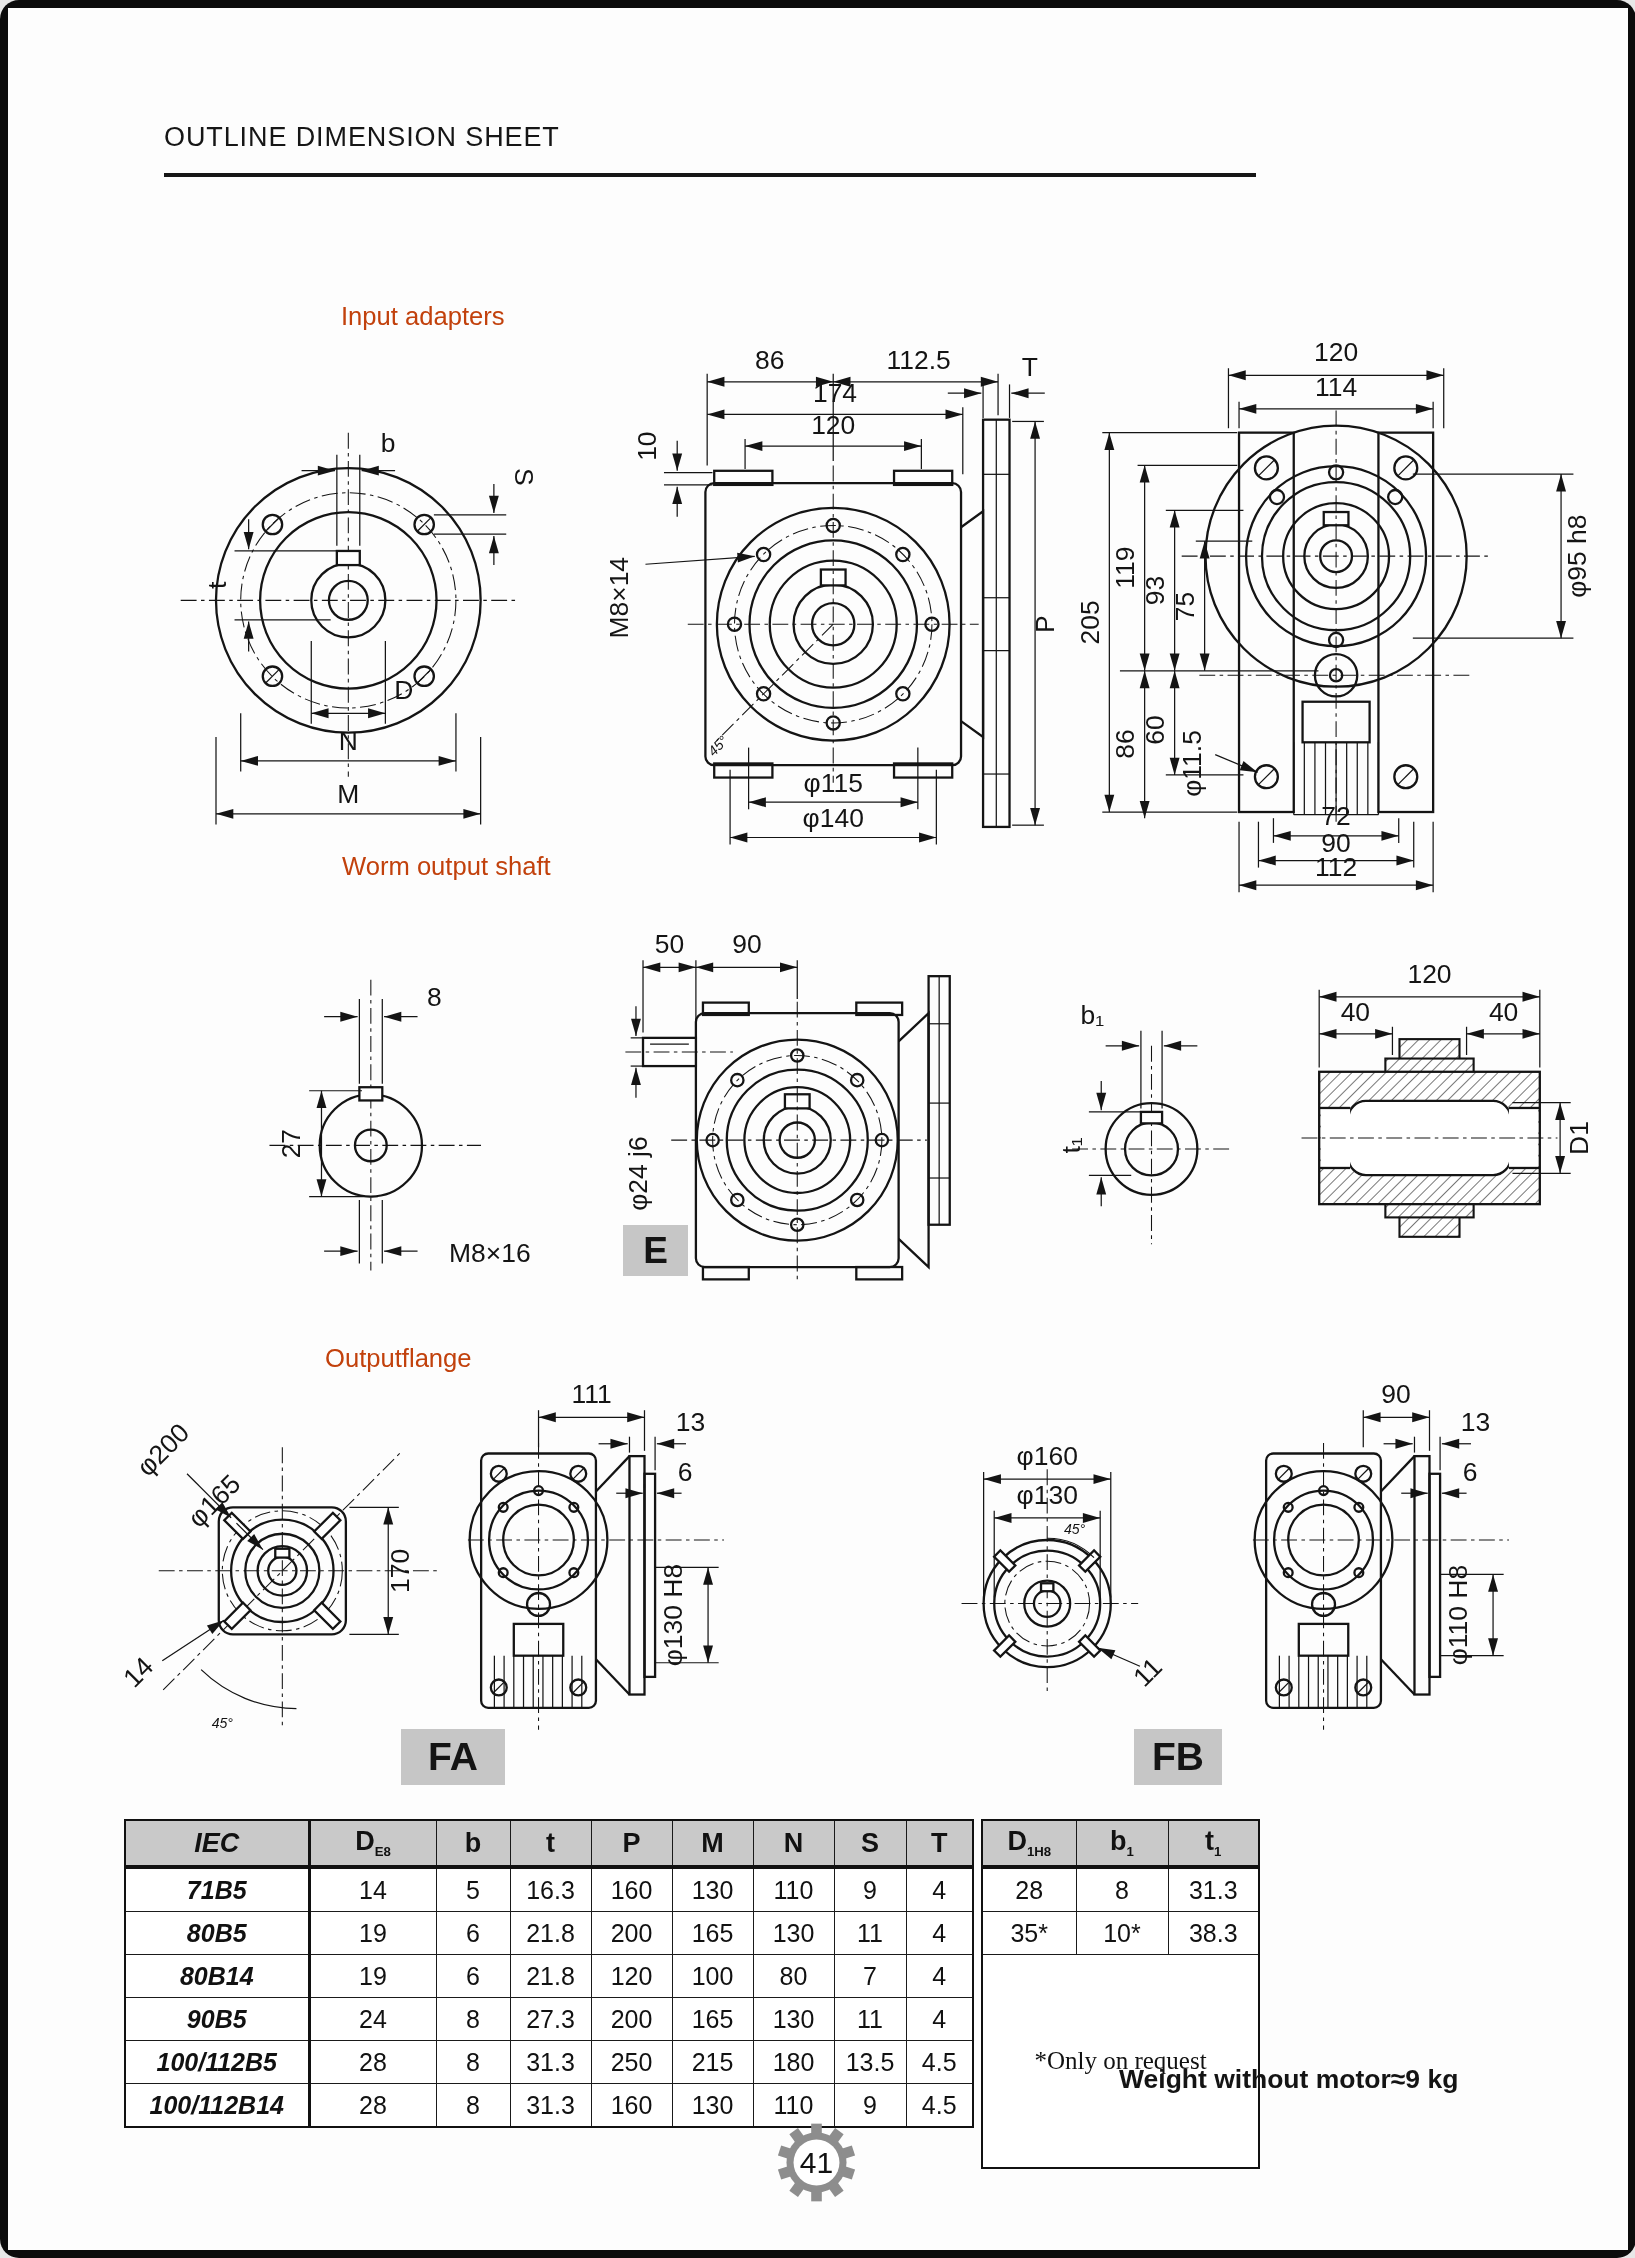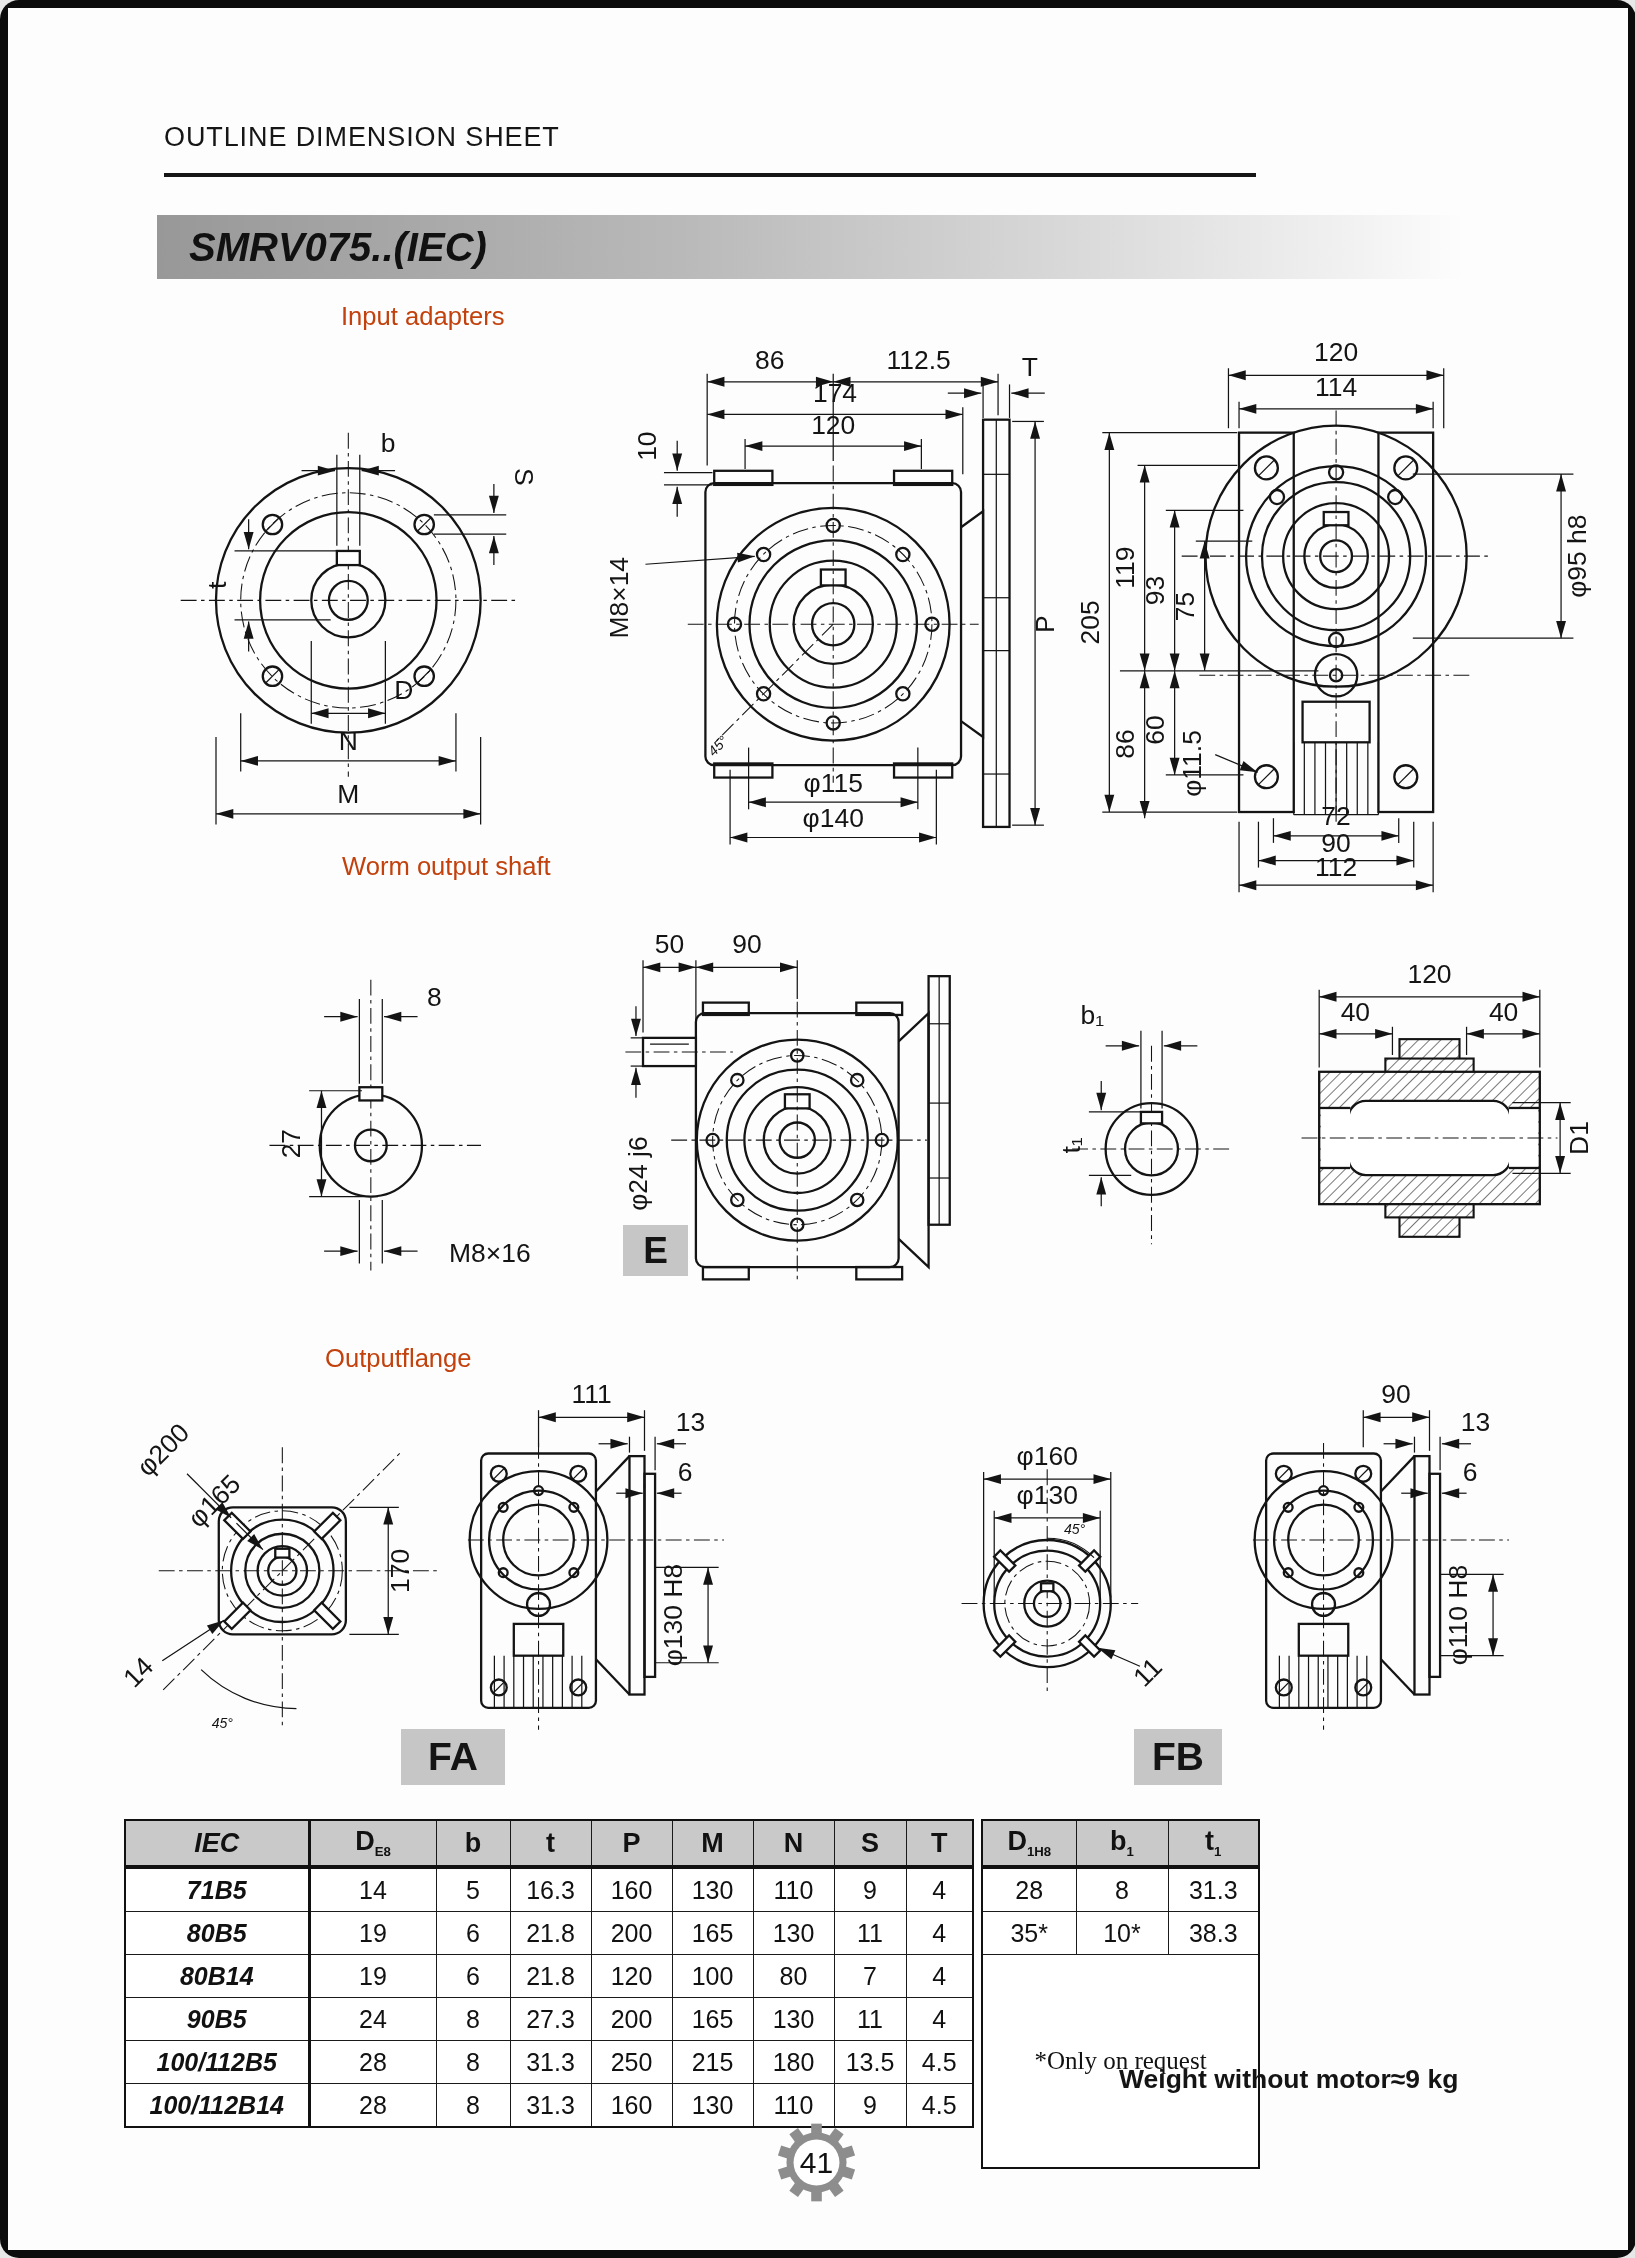--- a/index.html
+++ b/index.html
@@ -53,23 +53,20 @@
         <line x1="0" y1="0" x2="0" y2="9" stroke="#333" stroke-width="1.5"></line>
         </pattern>
     </defs>
   </svg>
 
   <div class="frame"></div>
 
   <div class="hdr">OUTLINE DIMENSION SHEET</div>
   <div class="hdr-rule"></div>
 
-  <div class="titlebar">
-    <span>SMRV075..(IEC)</span>
-  </div>
 
   <div class="sec-title" style="left:341px;top:302px">Input adapters</div>
 
   <svg class="drw" style="left:132px;top:371px" width="415" height="494" viewBox="0 0 470 560">
     <line class="cl" x1="55" y1="260" x2="435" y2="260"></line>
     <line class="cl" x1="245" y1="70" x2="245" y2="460"></line>
     <g>
       <circle class="s2" cx="245" cy="260" r="150"></circle>
       <circle class="cl" cx="245" cy="260" r="122"></circle>
       <circle class="s2" cx="245" cy="260" r="100"></circle>

